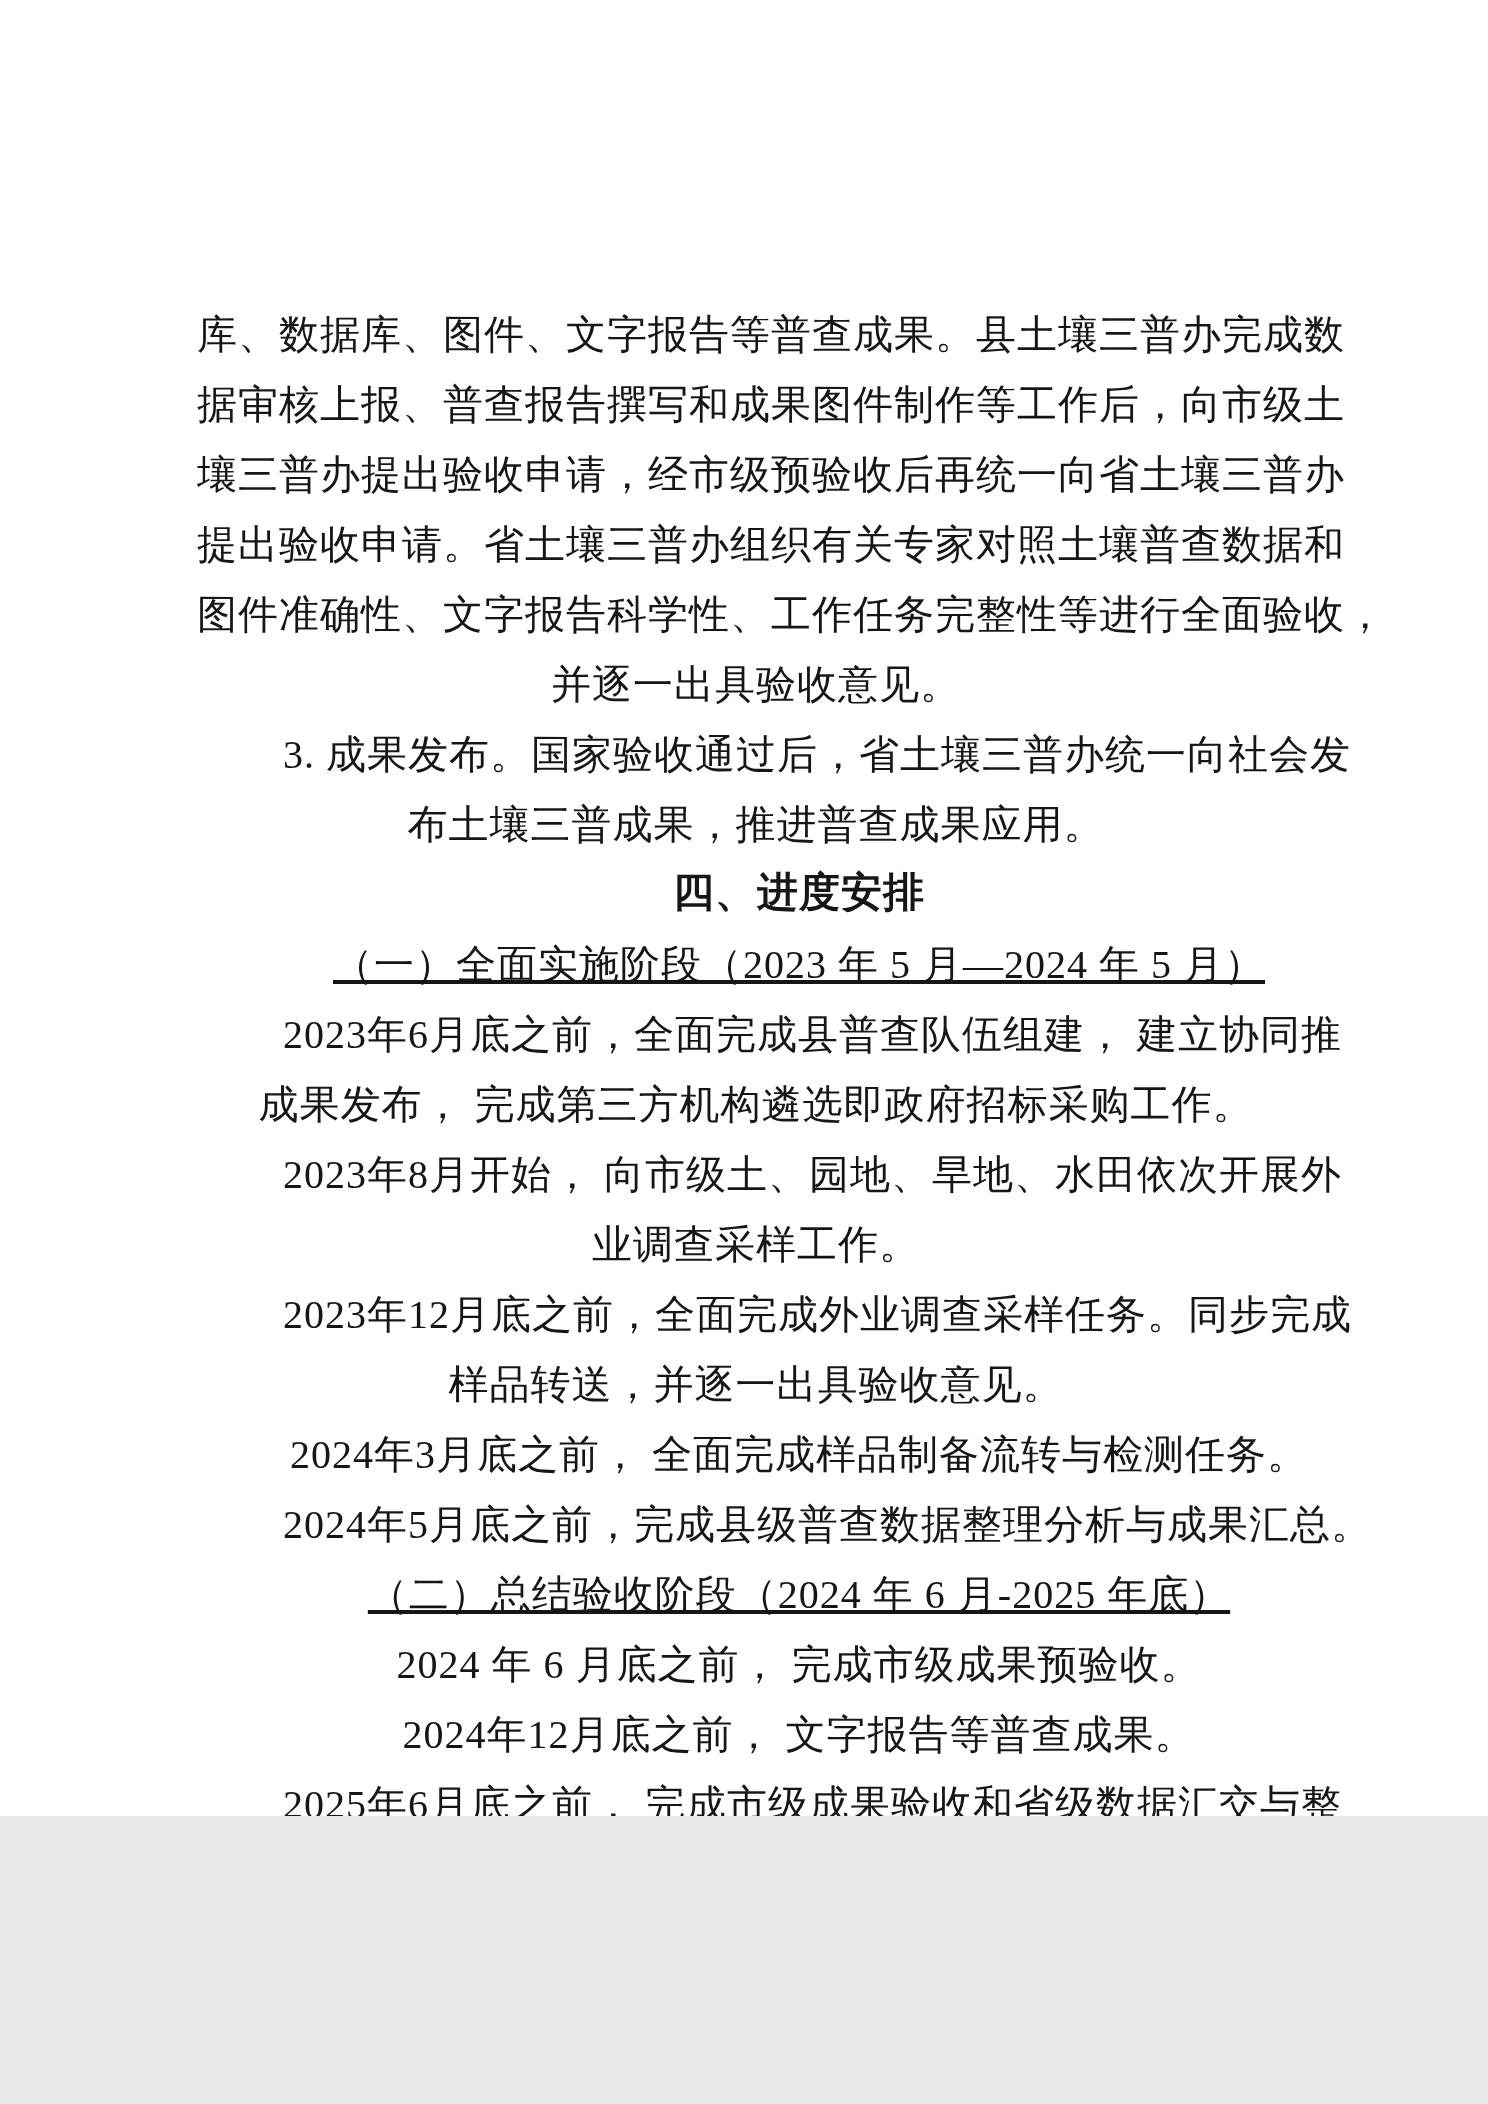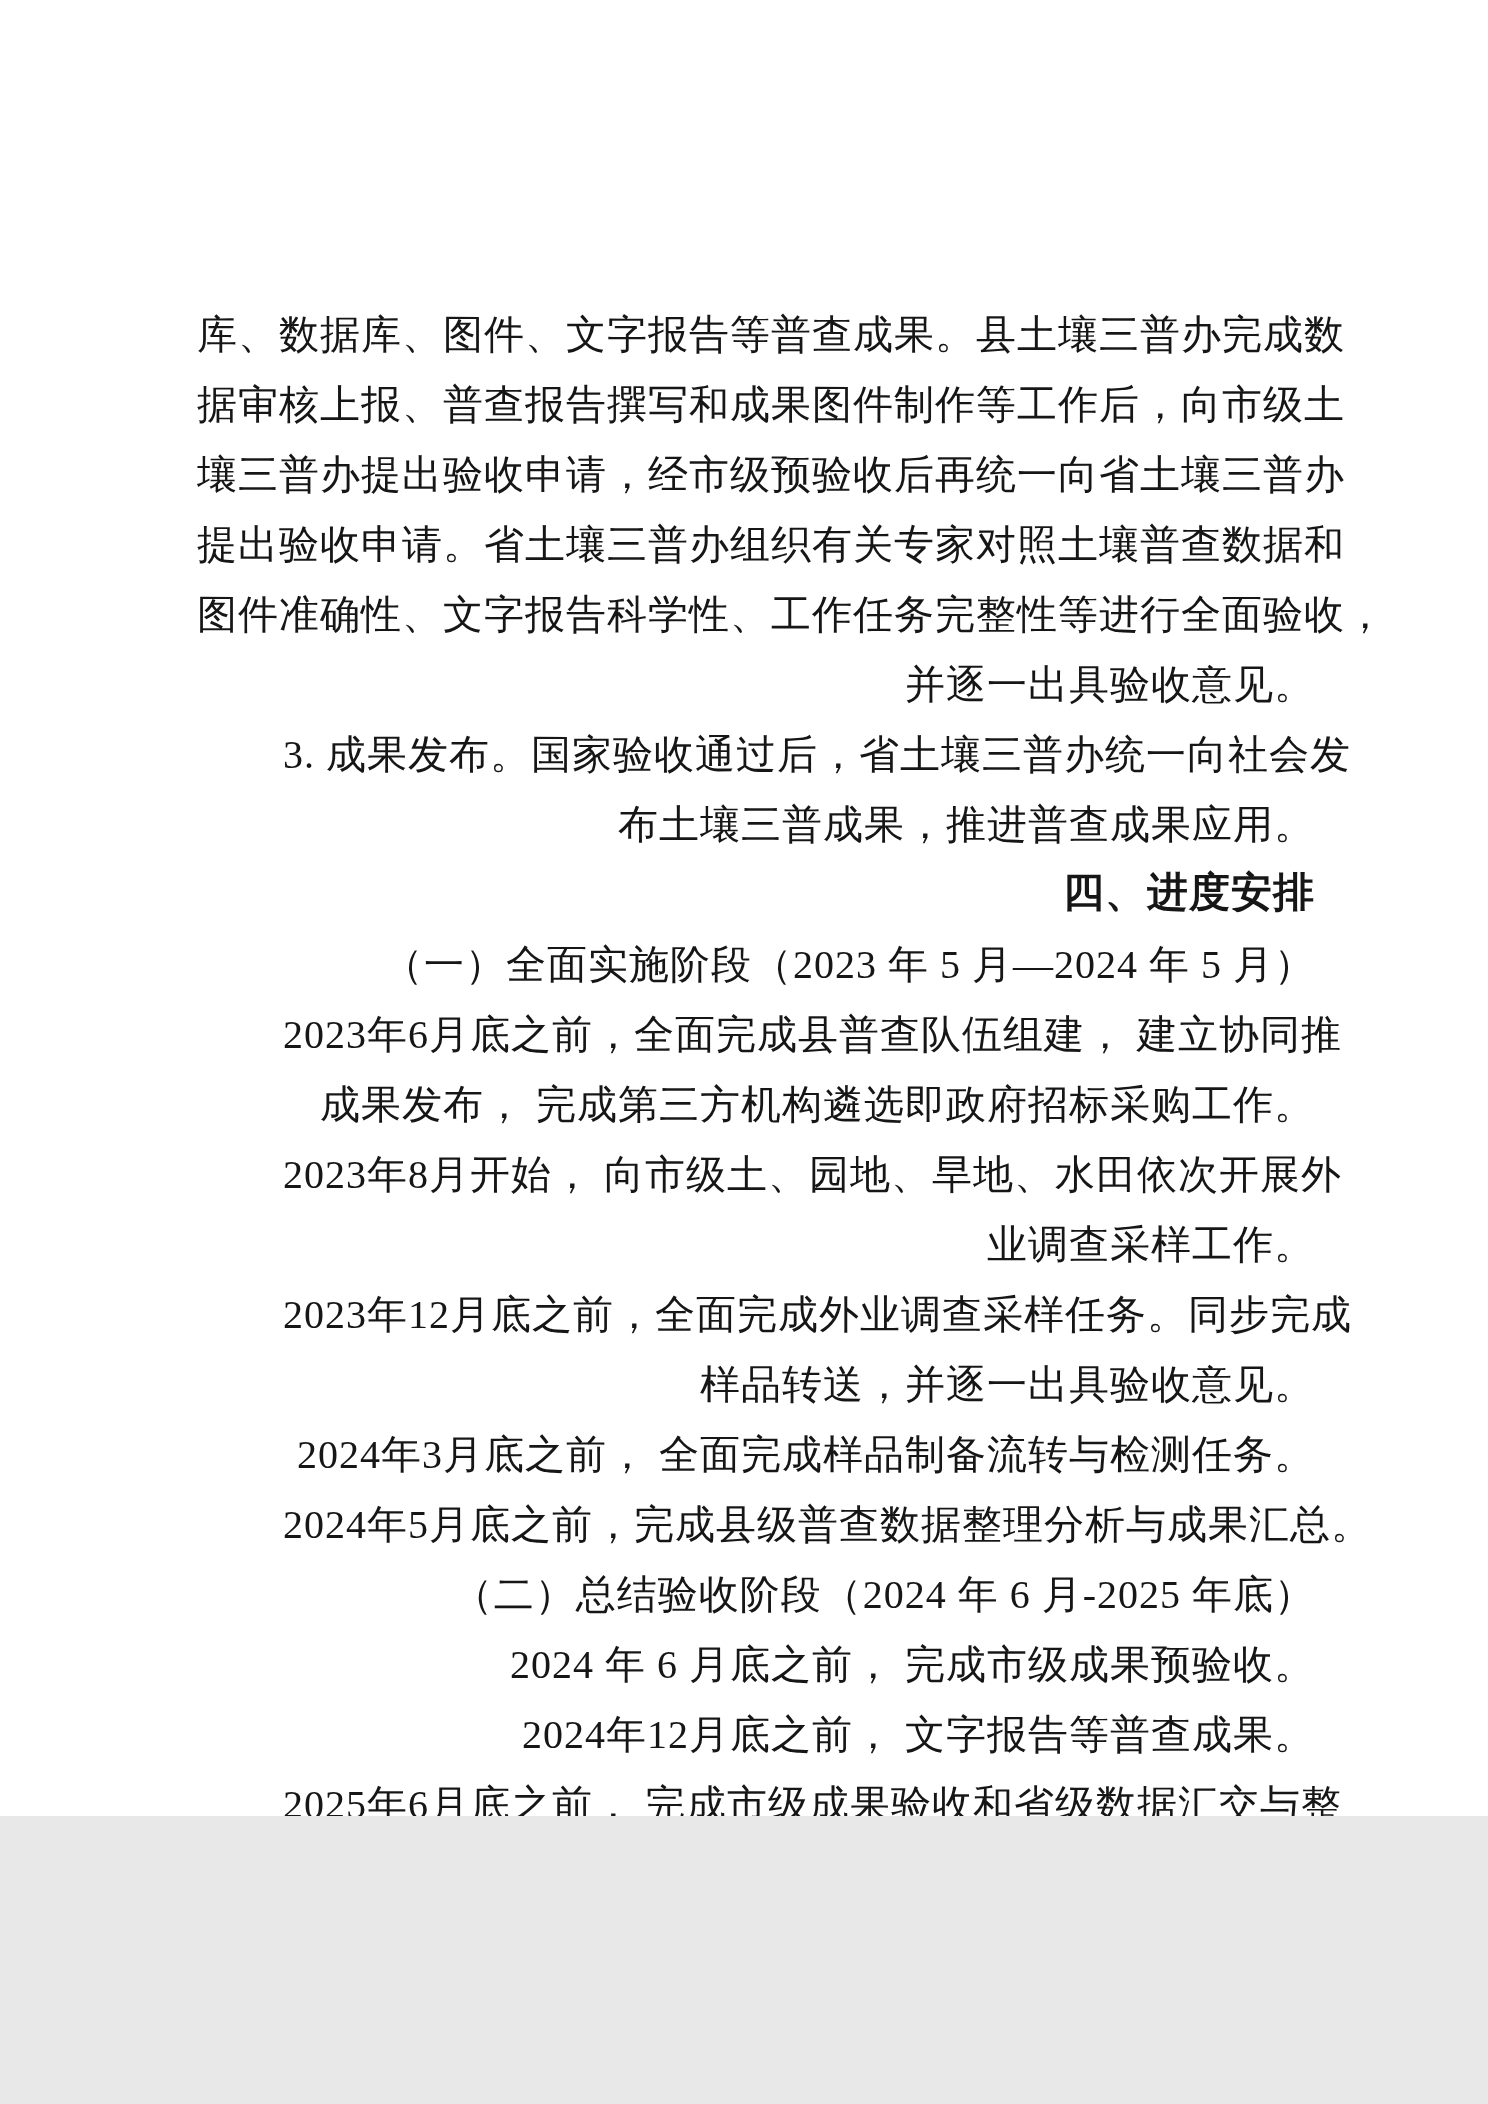--- a/index.html
+++ b/index.html
@@ -22,40 +22,41 @@
     left: 197px;
     top: 300px;
     width: 1118px;
   }
   .line {
     height: 70px;
     line-height: 70px;
     font-size: 40px;
     letter-spacing: 1px;
     white-space: nowrap;
-    text-align: right;
+    text-align: center;
   }
   
   .stretch {
     text-align: justify;
     text-align-last: justify;
   }
   
   .indent {
     padding-left: 86px;
   }
   
   .heading {
     font-family: Liberation Mono, monospace;
     font-weight: 700;
     font-size: 41px;
   }
   
   .stage {
     font-size: 40px;
+    text-decoration: underline;
   }
   .footer {
     position: absolute;
     left: 228px;
     top: 1886px;
     height: 50px;
     line-height: 50px;
     font-size: 34px;
     letter-spacing: 9px;
     color: #1d4ed8;

